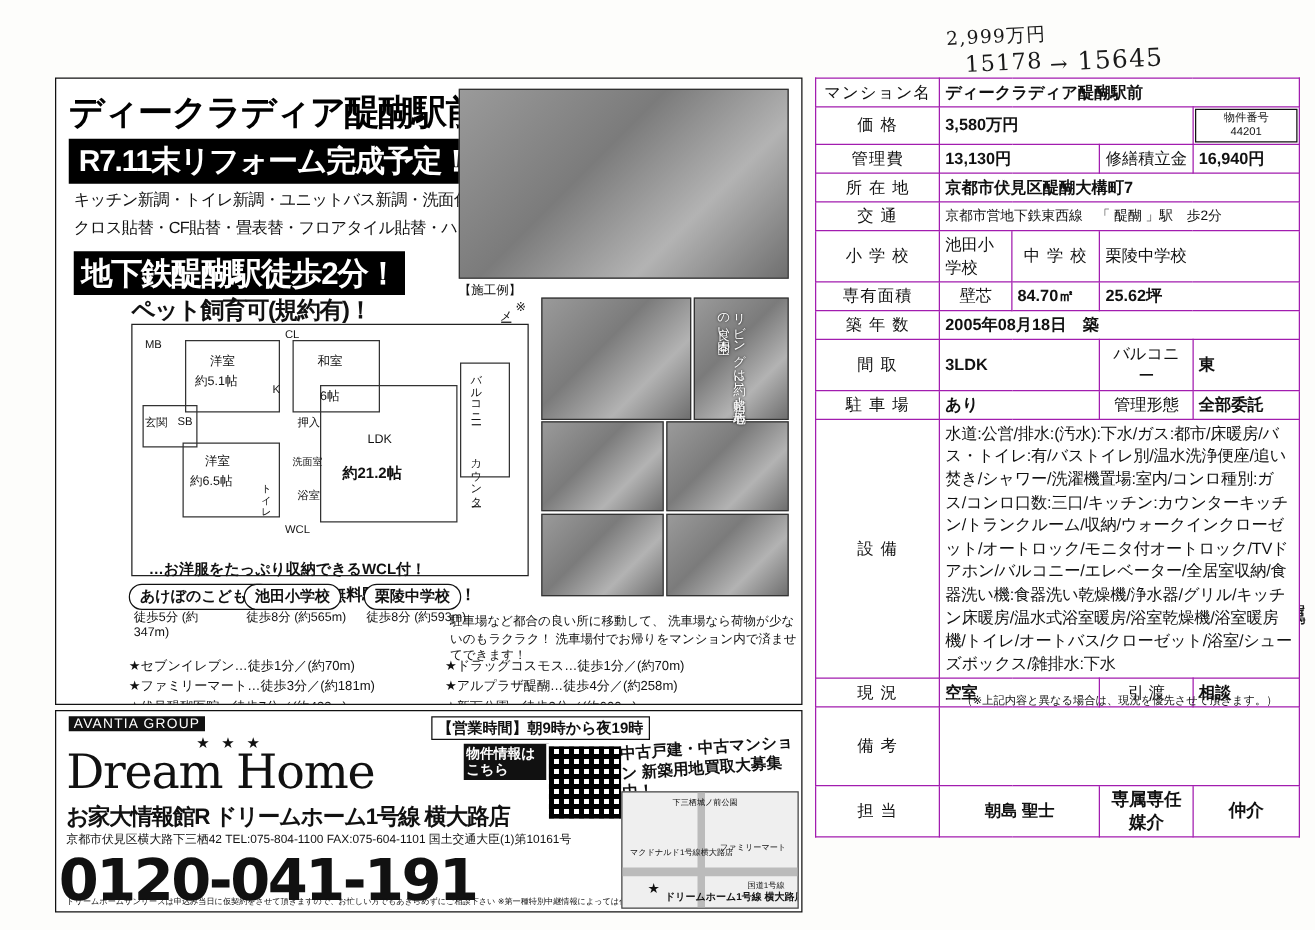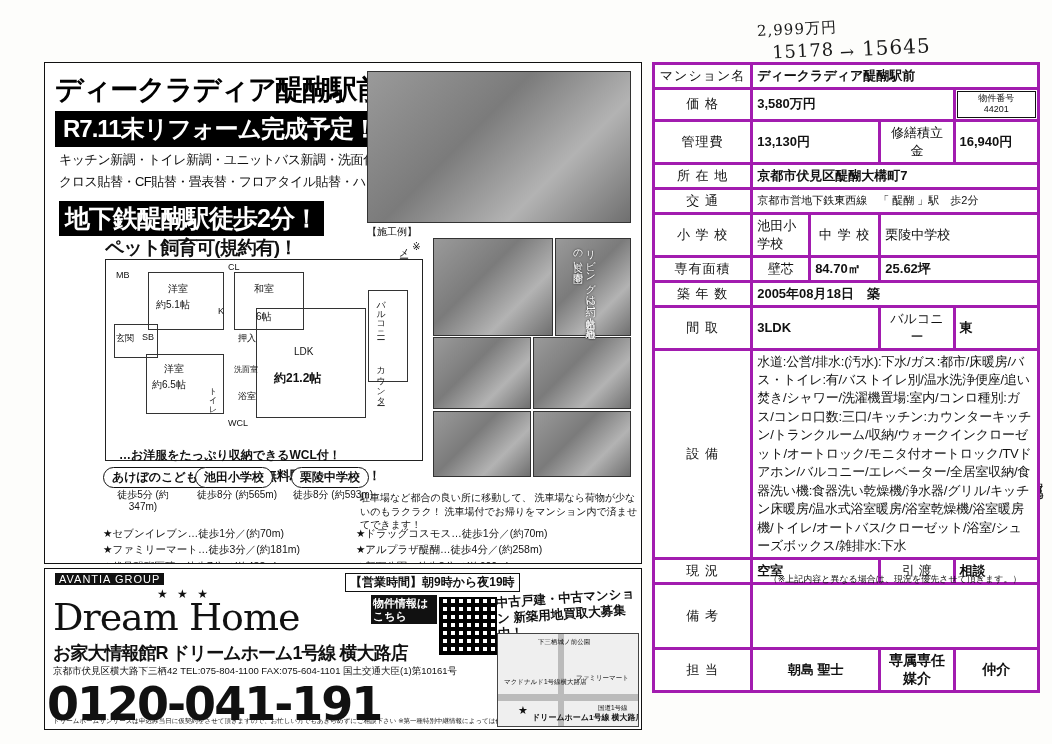--- a/index.html
+++ b/index.html
@@ -94,21 +94,21 @@
   #fp-ent{left:8px;top:64px;width:44px;height:34px;}
 
   .badges{position:absolute;left:58px;top:404px;width:300px;height:46px;}
   .badge{
     position:absolute;top:0;border:1px solid #111;border-radius:11px;
     font-size:12px;font-weight:bold;padding:1px 8px;background:#fff;
   }
   #bdg1{left:0px;}
   #bdg2{left:92px;}
   #bdg3{left:188px;}
-  .badge-sub{position:absolute;top:22px;font-size:10px;text-align:center;line-height:1.2;}
+  .badge-sub{position:absolute;top:22px;font-size:10px;line-height:1.2;}
   #bsub1{left:4px;width:72px;}
   #bsub2{left:94px;width:80px;}
   #bsub3{left:190px;width:80px;}
 
   .wcl-note{position:absolute;left:74px;top:384px;font-size:12px;font-weight:bold;}
   .park-note{position:absolute;left:180px;top:404px;font-size:13px;font-weight:bold;}
   .park-sub{position:absolute;left:300px;top:428px;font-size:10px;line-height:1.35;margin-left:15px;}
 
   .near-list{
     position:absolute;left:58px;top:462px;width:520px;
@@ -146,21 +146,21 @@
   .ad-map .mtxt{position:absolute;white-space:nowrap;}
   .ad-map .star{position:absolute;font-size:11px;}
 
   
   table.spec{
     position:absolute;left:652px;top:62px;width:388px;
     border-collapse:collapse;
     background:#fff;
   }
   table.spec td{
-    border:3px solid #a21caf;
+    border:1px solid #a21caf;
     padding:2px 4px;
     font-size:13px;
     vertical-align:middle;
   }
   td.lab{
     width:58px;text-align:center;font-size:12px;letter-spacing:1px;white-space:nowrap;
   }
   td.big{font-size:19px;font-weight:bold;}
   td.mid{font-size:16px;font-weight:bold;}
   .sub-lab{font-size:10px;letter-spacing:0;}
@@ -339,20 +339,26 @@
       <td class="lab">築 年 数</td>
       <td colspan="4" class="mid">2005年08月18日　築</td>
     </tr>
     <tr>
       <td class="lab">間 取</td>
       <td colspan="2" class="big">3LDK</td>
       <td class="sub-lab" style="text-align:center;">バルコニー</td>
       <td class="big">東</td>
     </tr>
     <tr>
+      <td class="lab">駐 車 場</td>
+      <td colspan="2" class="mid">あり</td>
+      <td class="sub-lab" style="text-align:center;">管理形態</td>
+      <td class="mid">全部委託</td>
+    </tr>
+    <tr>
       <td class="lab">設 備</td>
       <td colspan="4" class="equip" style="height:96px;">水道:公営/排水:(汚水):下水/ガス:都市/床暖房/バス・トイレ:有/バストイレ別/温水洗浄便座/追い焚き/シャワー/洗濯機置場:室内/コンロ種別:ガス/コンロ口数:三口/キッチン:カウンターキッチン/トランクルーム/収納/ウォークインクローゼット/オートロック/モニタ付オートロック/TVドアホン/バルコニー/エレベーター/全居室収納/食器洗い機:食器洗い乾燥機/浄水器/グリル/キッチン床暖房/温水式浴室暖房/浴室乾燥機/浴室暖房機/トイレ/オートバス/クローゼット/浴室/シューズボックス/雑排水:下水</td>
     </tr>
     <tr>
       <td class="lab">現 況</td>
       <td colspan="2" class="big">空室</td>
       <td class="sub-lab" style="text-align:center;">引 渡</td>
       <td class="big">相談</td>
     </tr>
     <tr>

